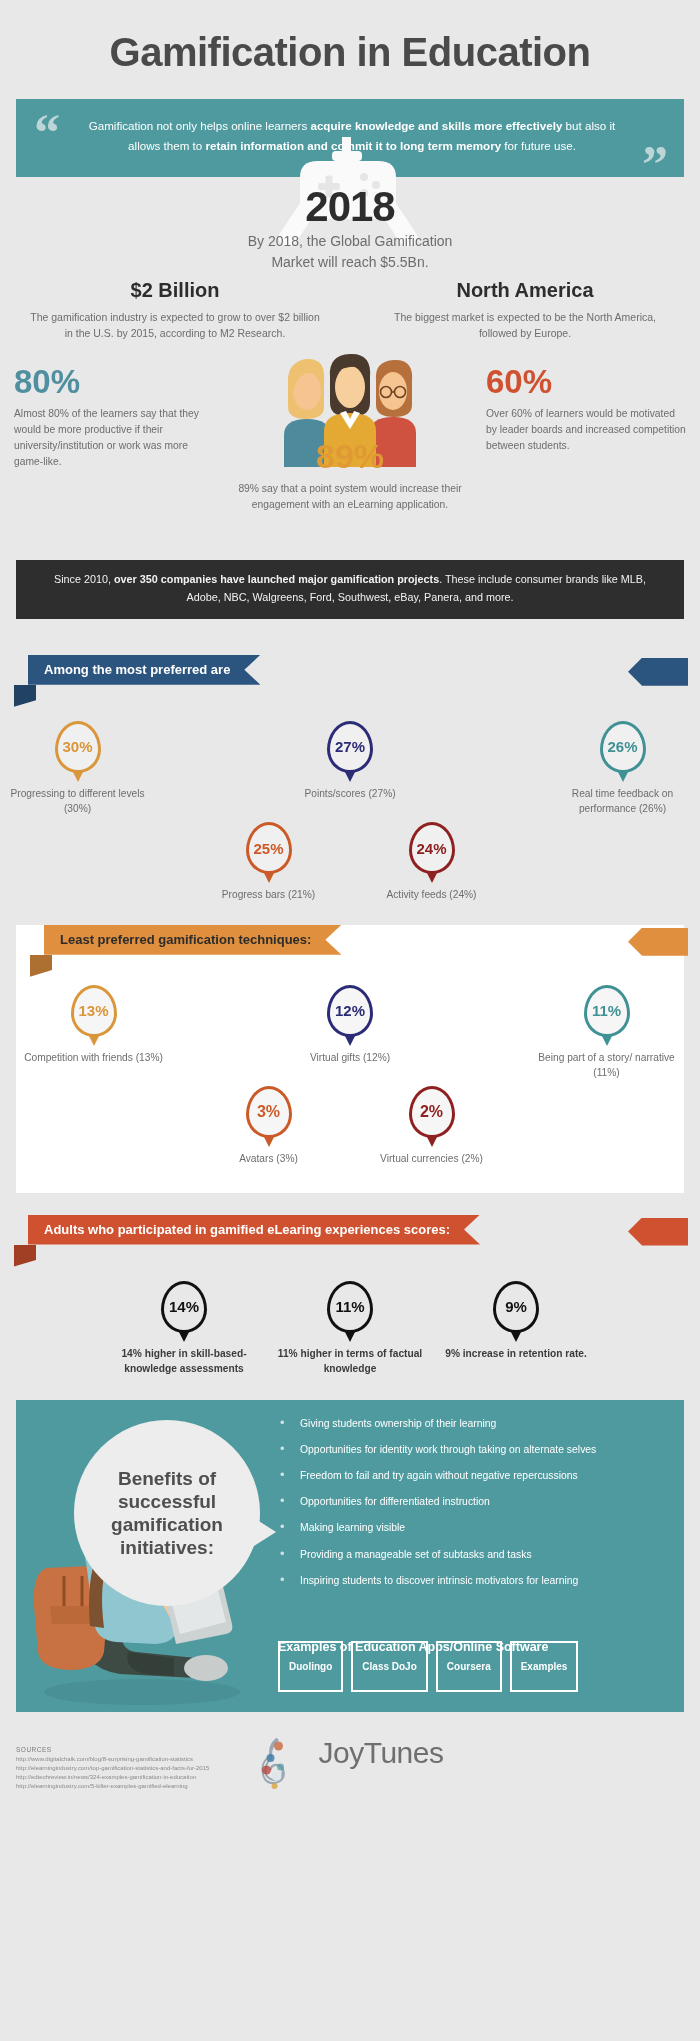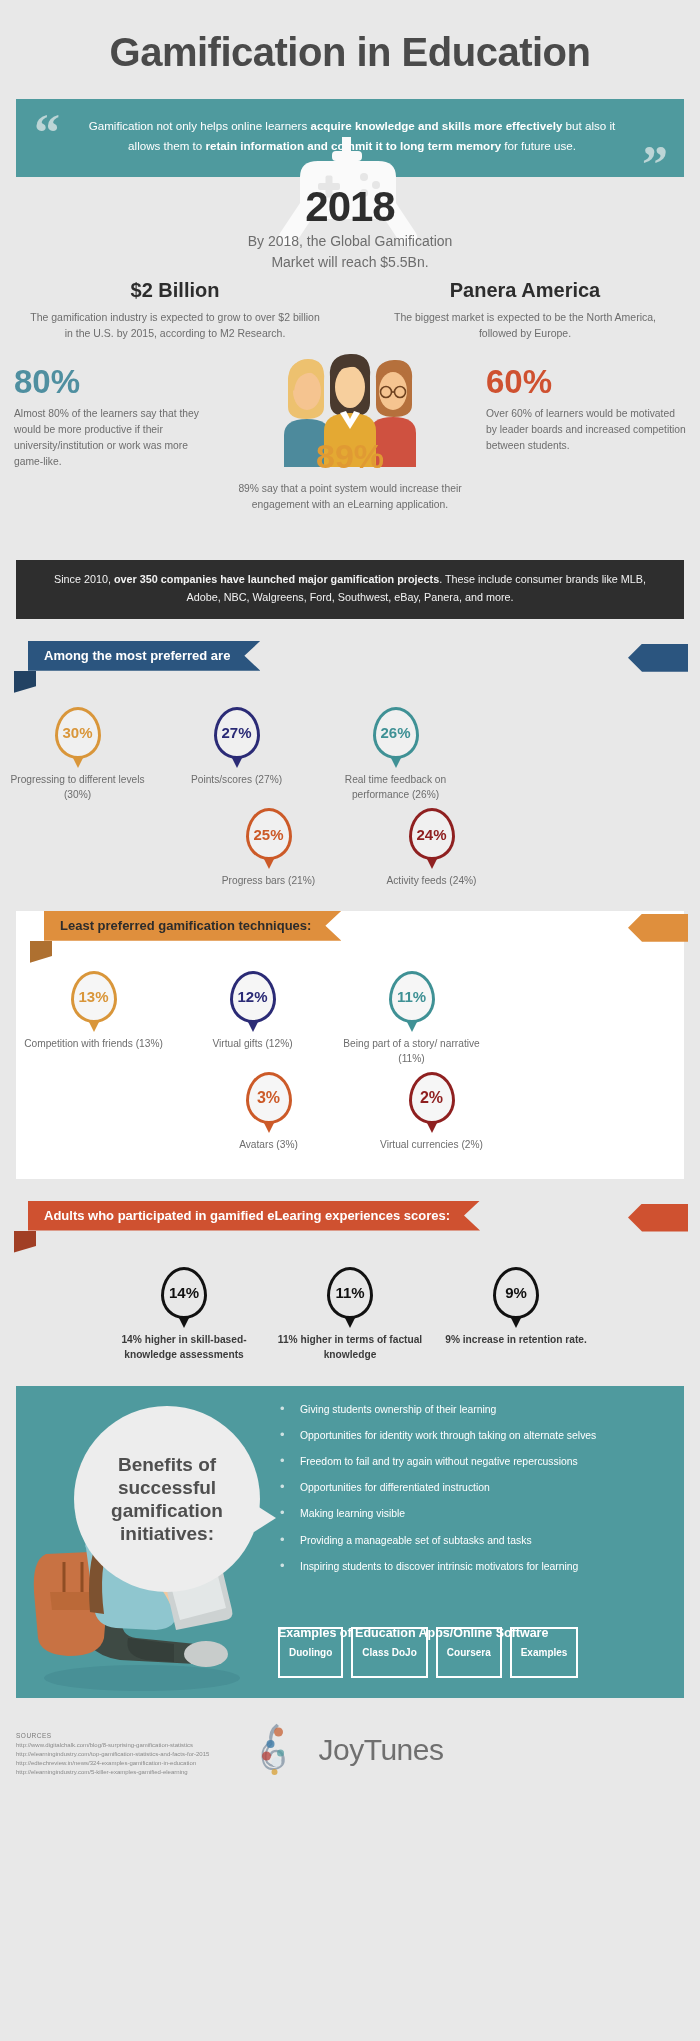--- a/index.html
+++ b/index.html
@@ -136,21 +136,21 @@
     background: #2e2e2e;
     color: #f2f2f2;
     text-align: center;
     font-size: 10.8px;
     line-height: 1.7;
     padding: 10px 22px 12px;
   }
   .dark-banner b { font-weight: bold; }
 
   
-  .pins-top { display: flex; justify-content: flex-start; gap: 4px; margin-top: 20px; }
+  .pins-top { display: flex; justify-content: space-between; gap: 4px; margin-top: 20px; }
   .pins-bot { display: flex; justify-content: center; gap: 8px; margin-top: 6px; }
   .pin-cell { width: 155px; text-align: center; }
   .pin {
     position: relative;
     width: 46px; height: 52px;
     margin: 0 auto 13px;
     display: flex; align-items: center; justify-content: center;
   }
   .pin .ell {
     position: absolute; inset: 0;
@@ -263,21 +263,21 @@
 
   
   .footer { position: relative; height: 96px; margin-top: 10px; }
   .sources { position: absolute; left: 16px; top: 24px; }
   .sources-title { font-size: 6.5px; color: #7a7a7a; letter-spacing: .5px; margin-bottom: 2px; }
   .sources a, .sources div.src { font-size: 6px; color: #8a8a8a; line-height: 1.52; display: block; text-decoration: none; }
   .joytunes {
     position: absolute;
     left: 50%; transform: translateX(-50%);
     top: 14px;
-    display: flex; align-items: center; gap: 22px;
+    display: flex; gap: 22px;
   }
   .jt-text { font-size: 30px; color: #6f6f6f; letter-spacing: -.5px; }
 </style>
 </head>
 <body>
 
 <div class="page">
 
   <div class="title">Gamification in Education</div>
 
@@ -307,21 +307,21 @@
       <div>Market will reach $5.5Bn.</div>
     </div>
   </div>
 
   <div class="two-col">
     <div>
       <div class="col-head">$2 Billion</div>
       <div class="col-body">The gamification industry is expected to grow to over $2 billion in the U.S. by 2015, according to M2 Research.</div>
     </div>
     <div>
-      <div class="col-head">Panera America</div>
+      <div class="col-head">North America</div>
       <div class="col-body">The biggest market is expected to be the North America, followed by Europe.</div>
     </div>
   </div>
 
   <div class="people-row">
     <div class="pct-side l">
       <div class="pct-big pct-80">80%</div>
       <div class="pct-text">Almost 80% of the learners say that they would be more productive if their university/institution or work was more game-like.</div>
     </div>
 
@@ -355,21 +355,21 @@
     <div class="center89">
       <div class="pct-big pct-89">89%</div>
       <div class="pct-text">89% say that a point system would increase their engagement with an eLearning application.</div>
     </div>
   </div>
 
   <div class="dark-banner">
     <span>Since 2010, </span><b>over 350 companies have launched major gamification projects</b><span>. These include consumer brands like MLB, Adobe, NBC, Walgreens, Ford, Southwest, eBay, Panera, and more.</span>
   </div>
 
-  <div class="ribbon-wrap rb-blue" style="margin-top:22px;">
+  <div class="ribbon-wrap rb-blue" style="margin-top:36px;">
     <div class="ribbon-tail"></div>
     <div class="ribbon-main">Among the most preferred are</div>
     <div class="ribbon-right"></div>
   </div>
 
   <div class="pins-top">
     <div class="pin-cell">
       <div class="pin c-gold">
           <span class="ell"></span>
           <span class="tip"></span>

